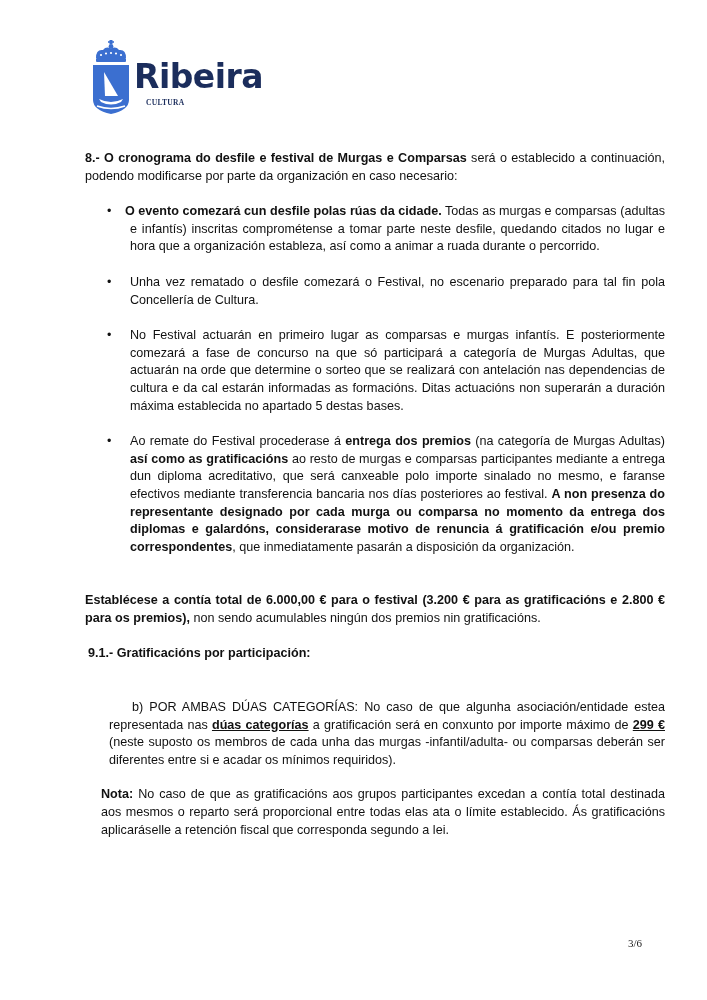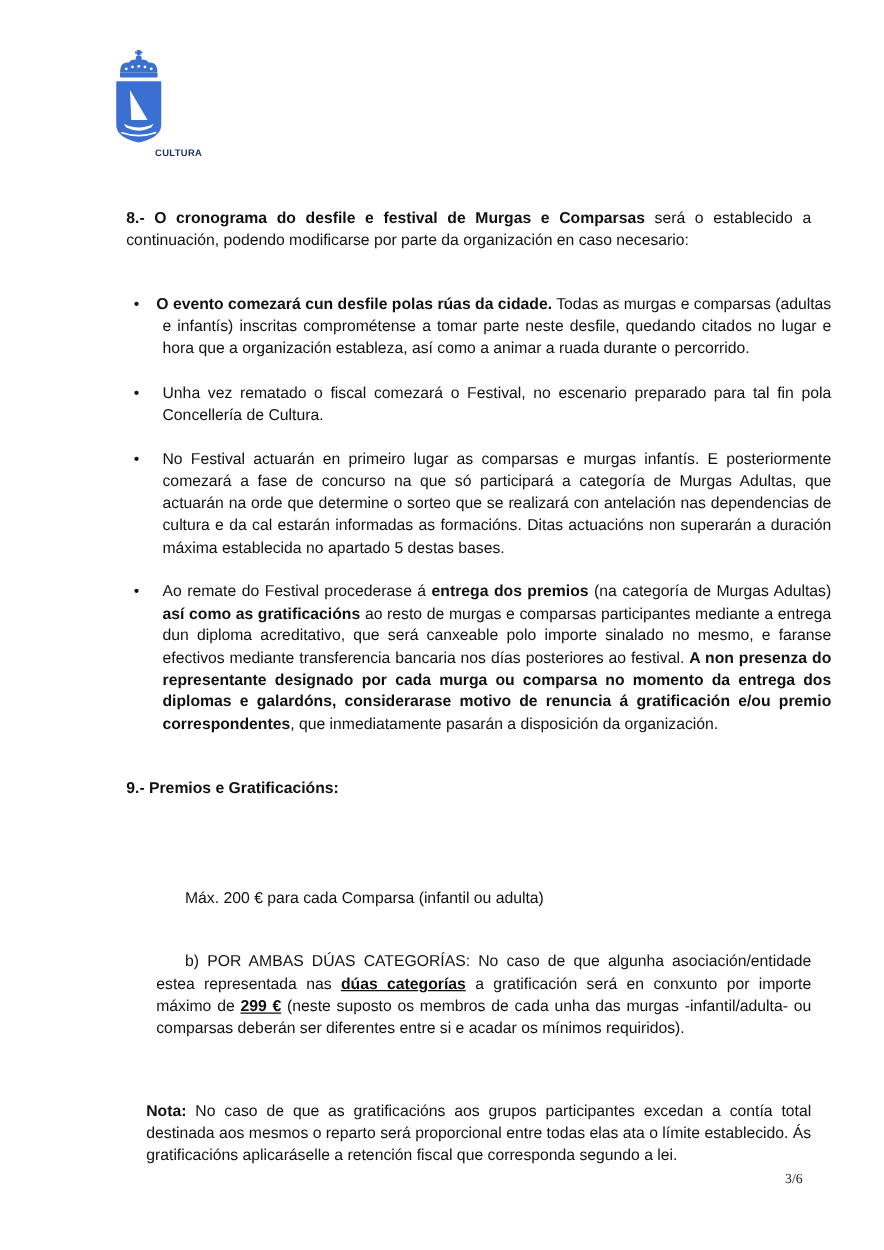--- a/index.html
+++ b/index.html
@@ -36,40 +36,39 @@
       top: 20px;
       font-family: "DejaVu Sans", sans-serif;
       font-weight: bold;
       font-size: 33px;
       letter-spacing: -0.5px;
       color: #1b2d5c;
       line-height: 1;
     }
     .logo-sub {
       position: absolute;
-      left: 34px;
+      left: 56px;
       top: 58px;
-      font-family: Liberation Sans, sans-serif;
+      font-family: Liberation Serif, serif;
       font-size: 7.5px;
       font-weight: bold;
       color: #1b2d5c;
       letter-spacing: 0.3px;
-      margin-top: 20px;
     }
     .content {
       position: absolute;
       left: 85px;
       top: 150px;
       width: 580px;
       font-family: "Liberation Sans", sans-serif;
       font-size: 12.6px;
       line-height: 17.6px;
       color: #111;
     }
-    p { margin: 16px; text-align: justify; }
+    p { margin: 0; text-align: justify; }
     b { font-weight: bold; }
     .u { text-decoration: underline; }
     .bullet-list {
       list-style: none;
       margin: 0;
       padding: 0;
     }
     .bullet {
       position: relative;
       padding-left: 45px;
@@ -131,71 +130,72 @@
         <circle cx="26" cy="13.5" r="1.1"></circle>
         <circle cx="31" cy="15" r="1.1"></circle>
       </g>
 
       <path d="M3 25 H39 V60 Q39 70 21 74 Q3 70 3 60 Z" fill="#3b6fd0"></path>
 
       <path d="M14 32 L28 56 L15 56 Z" fill="#ffffff"></path>
       <path d="M9 59 Q21 65 33 59 L31 62 Q21 67 11 62 Z" fill="#ffffff"></path>
       <path d="M7 66 Q21 71 35 66" stroke="#ffffff" stroke-width="1.4" fill="none"></path>
     </svg>
+    <div class="logo-word">Ribeira</div>
     <div class="logo-sub">CULTURA</div>
   </div>
 
   <div class="content">
 
     <p><b>8.- O cronograma do desfile e festival de Murgas e Comparsas</b><span> será o establecido a continuación, podendo modificarse por parte da organización en caso necesario:</span></p>
 
     <div class="gap-m"></div>
 
     <div class="bullet-list">
       <div class="bullet">
         <span class="dot">•</span>
         <span class="first"></span><b>O evento comezará cun desfile polas rúas da cidade.</b><span> Todas as murgas e comparsas (adultas e infantís) inscritas comprométense a tomar parte neste desfile, quedando citados no lugar e hora que a organización estableza, así como a animar a ruada durante o percorrido.</span>
       </div>
 
       <div class="gap-m"></div>
 
       <div class="bullet">
         <span class="dot">•</span>
-        <span>Unha vez rematado o fiscal comezará o Festival, no escenario preparado para tal fin pola Concellería de Cultura.</span>
+        <span>Unha vez rematado o desfile comezará o Festival, no escenario preparado para tal fin pola Concellería de Cultura.</span>
       </div>
 
       <div class="gap-m"></div>
 
       <div class="bullet">
         <span class="dot">•</span>
         <span>No Festival actuarán en primeiro lugar as comparsas e murgas infantís. E posteriormente comezará a fase de concurso na que só participará a categoría de Murgas Adultas, que actuarán na orde que determine o sorteo que se realizará con antelación nas dependencias de cultura e da cal estarán informadas as formacións. Ditas actuacións non superarán a duración máxima establecida no apartado 5 destas bases.</span>
       </div>
 
       <div class="gap-m"></div>
 
       <div class="bullet">
         <span class="dot">•</span>
         <span>Ao remate do Festival procederase á </span><b>entrega dos premios</b><span> (na categoría de Murgas Adultas) </span><b>así como as gratificacións</b><span> ao resto de murgas e comparsas participantes mediante a entrega dun diploma acreditativo, que será canxeable polo importe sinalado no mesmo, e faranse efectivos mediante transferencia bancaria nos días posteriores ao festival. </span><b>A non presenza do representante designado por cada murga ou comparsa no momento da entrega dos diplomas e galardóns, considerarase motivo de renuncia á gratificación e/ou premio correspondentes</b><span>, que inmediatamente pasarán a disposición da organización.</span>
       </div>
     </div>
 
     <div class="gap-m"></div>
 
-    <p><b>9.- Premios e Gratificacións:</b></p>
-
-    <div class="gap-m"></div>
-
-
-    <div class="gap-m"></div>
-
+
+    <div class="gap-m"></div>
+
+    <p><b>Establécese a contía total de 6.000,00 € para o festival (3.200 € para as gratificacións e 2.800 € para os premios),</b><span> non sendo acumulables ningún dos premios nin gratificacións.</span></p>
+
+    <div class="gap-m"></div>
+
+    <p class="sub-head"><b>9.1.- Gratificacións por participación:</b></p>
 
     <div class="gap-m"></div>
 
     <div class="list-a">
-      <div class="line">Máx. 200 € para cada Comparsa (infantil ou adulta)</div>
     </div>
 
     <div class="gap-m"></div>
 
     <p class="para-b"><span class="indent"></span><span>b) POR AMBAS DÚAS CATEGORÍAS: No caso de que algunha asociación/entidade estea representada nas </span><b class="u">dúas categorías</b><span> a gratificación será en conxunto por importe máximo de </span><b class="u">299 €</b><span>  (neste suposto os membros de cada unha das murgas -infantil/adulta- ou comparsas deberán ser diferentes entre si e acadar os mínimos requiridos).</span></p>
 
     <div class="gap-s"></div>
 
     <p class="note"><b>Nota:</b><span> No caso de que as gratificacións aos grupos participantes excedan a contía total destinada aos mesmos o reparto será proporcional entre todas elas ata o límite establecido. Ás gratificacións aplicaráselle a retención fiscal que corresponda segundo a lei.</span></p>
 

